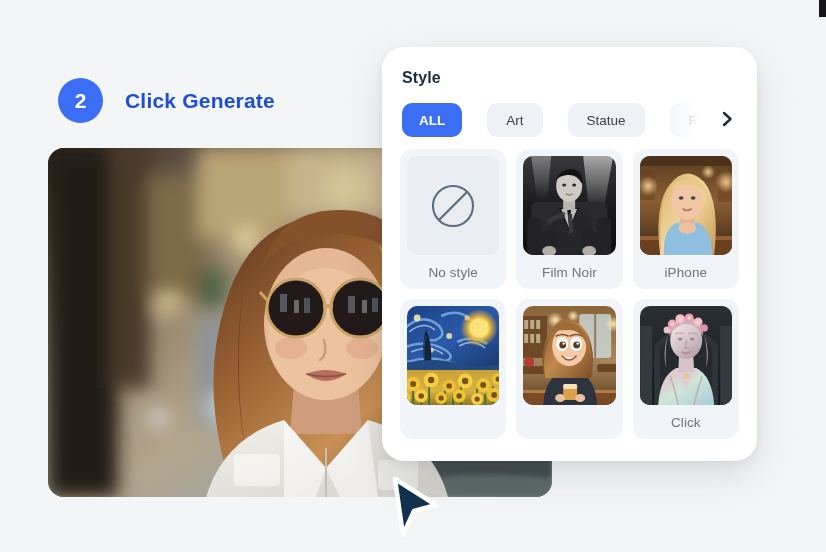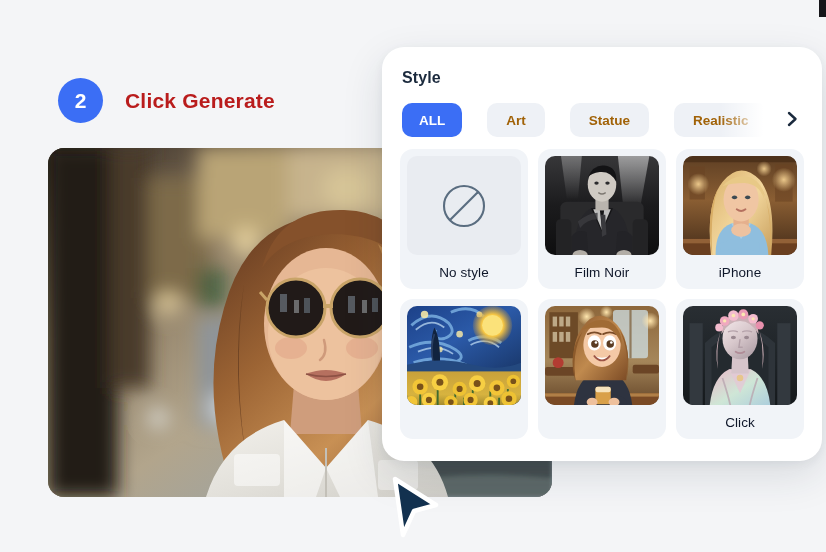--- a/index.html
+++ b/index.html
@@ -45,21 +45,21 @@
     color: #ffffff;
     font-size: 21px;
     font-weight: 700;
     display: flex;
     align-items: center;
     justify-content: center;
     letter-spacing: 0;
   }
 
   .step-title {
-    color: #b91c1c;
+    color: #1d4ed8;
     font-size: 21px;
     font-weight: 700;
     letter-spacing: 0.2px;
   }
 
   
   .photo-card {
     position: absolute;
     left: 48px;
     top: 148px;
@@ -70,21 +70,21 @@
     background: #6b6257;
   }
 
   .photo-card svg { display: block; width: 100%; height: 100%; }
 
   
   .style-panel {
     position: absolute;
     left: 382px;
     top: 47px;
-    width: 440px;
+    width: 375px;
     height: 414px;
     background: #ffffff;
     border-radius: 22px;
     box-shadow: 0 14px 40px rgba(31, 45, 64, 0.13),
                 0 3px 10px rgba(31, 45, 64, 0.06);
     padding: 20px 18px 0 18px;
   }
 
   .panel-title {
     color: #1b2a3d;
@@ -109,23 +109,23 @@
     overflow: hidden;
     padding-left: 2px;
   }
 
   .pill {
     flex: 0 0 auto;
     height: 34px;
     padding: 0 19px;
     border-radius: 10px;
     background: #eef1f6;
-    color: #a16207;
+    color: #404040;
     font-size: 13.5px;
-    font-weight: 700;
+    font-weight: 400;
     display: flex;
     align-items: center;
     justify-content: center;
     border: none;
     font-family: inherit;
     cursor: pointer;
     white-space: nowrap;
   }
 
   .pill.active {
@@ -191,21 +191,21 @@
     justify-content: center;
   }
 
   .style-thumb svg { display: block; width: 100%; height: 100%; }
 
   .style-label {
     flex: 1;
     display: flex;
     align-items: center;
     justify-content: center;
-    color: #0f172a;
+    color: #737373;
     font-size: 13.5px;
     font-weight: 500;
     letter-spacing: 0.1px;
   }
 
   
   .cursor {
     position: absolute;
     left: 381px;
     top: 473px;

